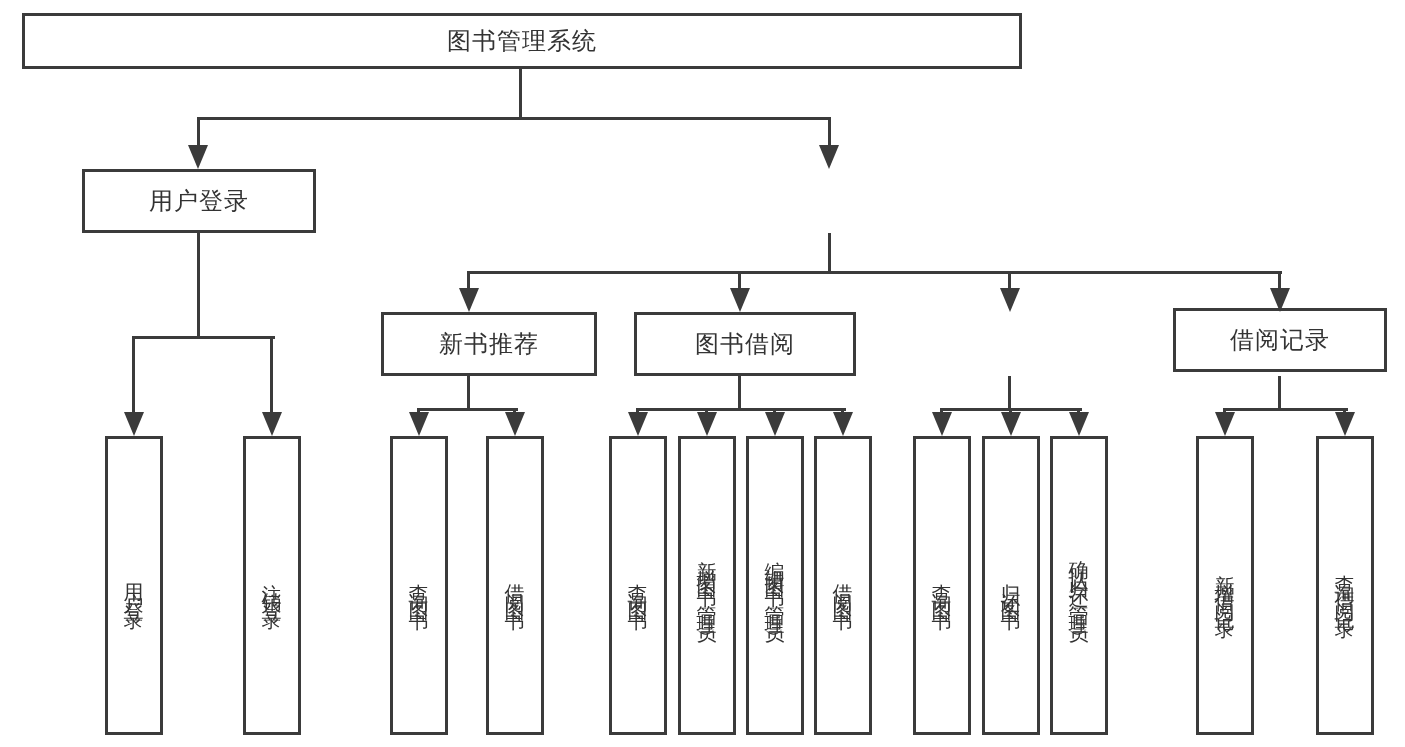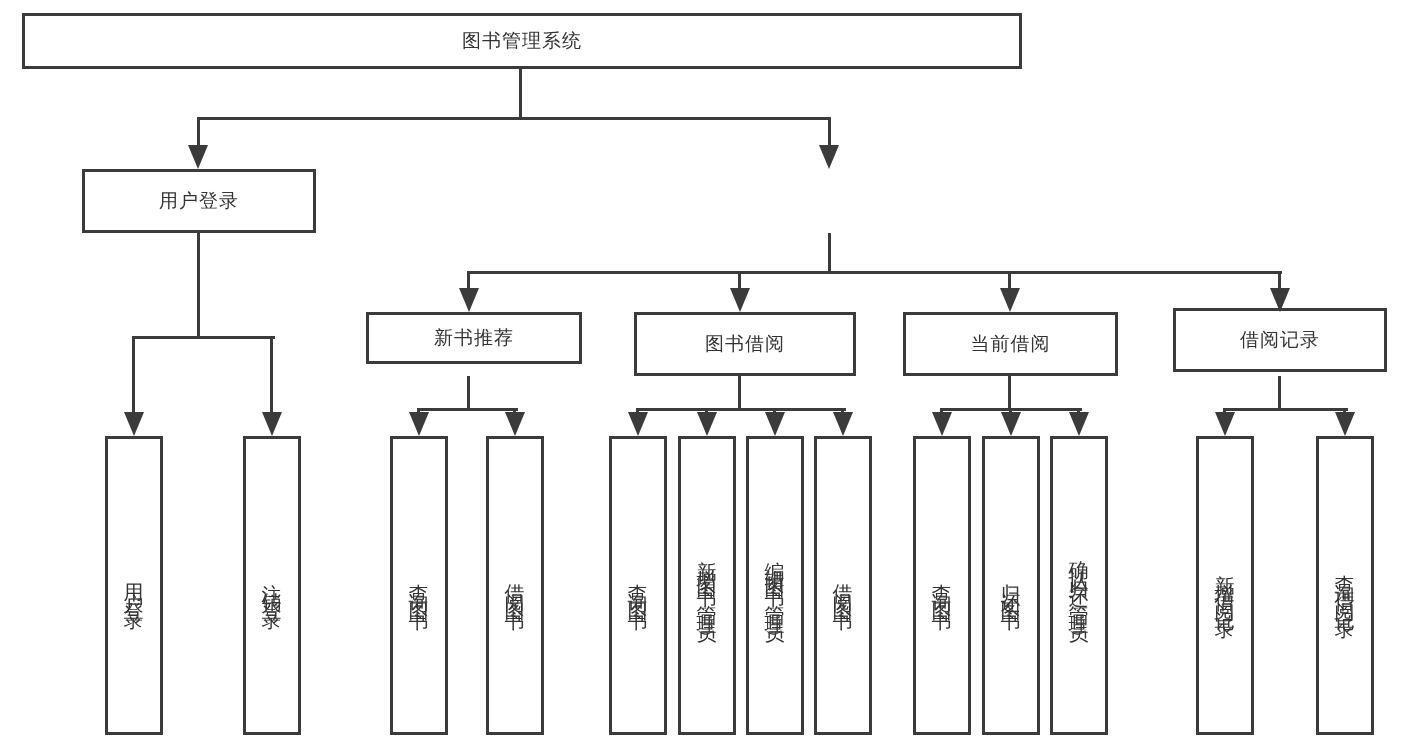--- a/index.html
+++ b/index.html
@@ -14,21 +14,21 @@
   .box{
     position:absolute;
     box-sizing:border-box;
     border:3px solid #3b3b3b;
     background:#ffffff;
     display:flex;
     align-items:center;
     justify-content:center;
   }
   .box.h span{
-    font-size:19px;
+    font-size:24px;
     letter-spacing:1px;
     white-space:nowrap;
   }
   .box.v span{
     writing-mode:vertical-rl;
     text-orientation:mixed;
     font-size:20px;
     line-height:1;
     letter-spacing:9px;
   }
@@ -56,28 +56,25 @@
 <div class="canvas">
 
   <div class="box h" style="left:22px;top:13px;width:1000px;height:56px">
     <span>图书管理系统</span>
   </div>
 
   <div class="box h" style="left:82px;top:169px;width:234px;height:64px">
     <span>用户登录</span>
   </div>
 
-  <div class="box h" style="left:366px;top:312px;width:216px;height:52px">
+  <div class="box h" style="left:381px;top:312px;width:216px;height:64px">
     <span>新书推荐</span>
   </div>
   <div class="box h" style="left:634px;top:312px;width:222px;height:64px">
     <span>图书借阅</span>
-  </div>
-  <div class="box h" style="left:903px;top:312px;width:215px;height:64px">
-    <span>当前借阅</span>
   </div>
   <div class="box h" style="left:1173px;top:308px;width:214px;height:64px">
     <span>借阅记录</span>
   </div>
 
   <div class="box v" style="left:105px;top:436px;width:58px;height:299px">
     <span>用户登录</span>
   </div>
   <div class="box v" style="left:243px;top:436px;width:58px;height:299px">
     <span>注销登录</span>

